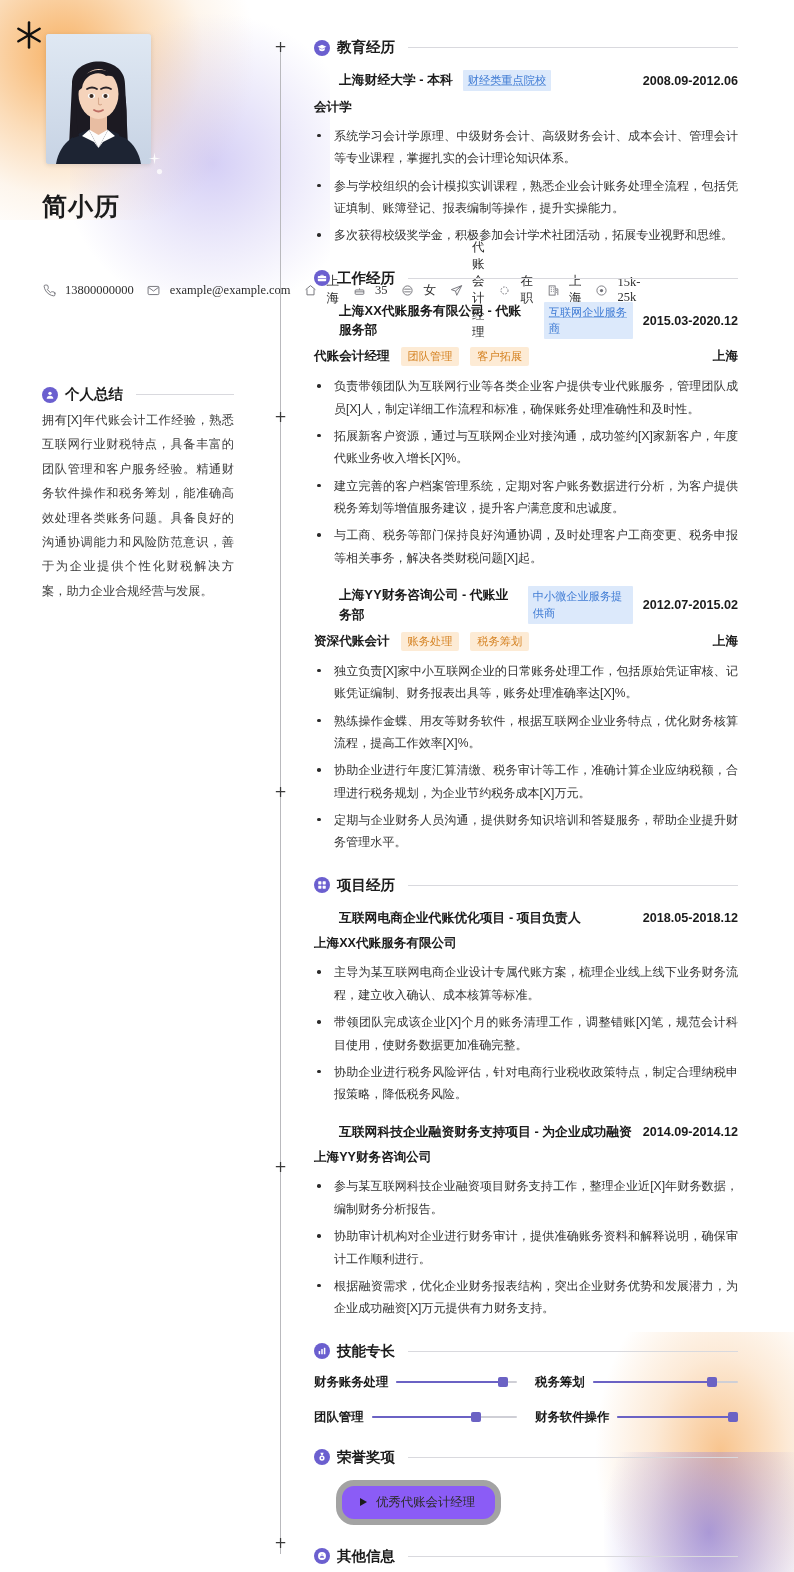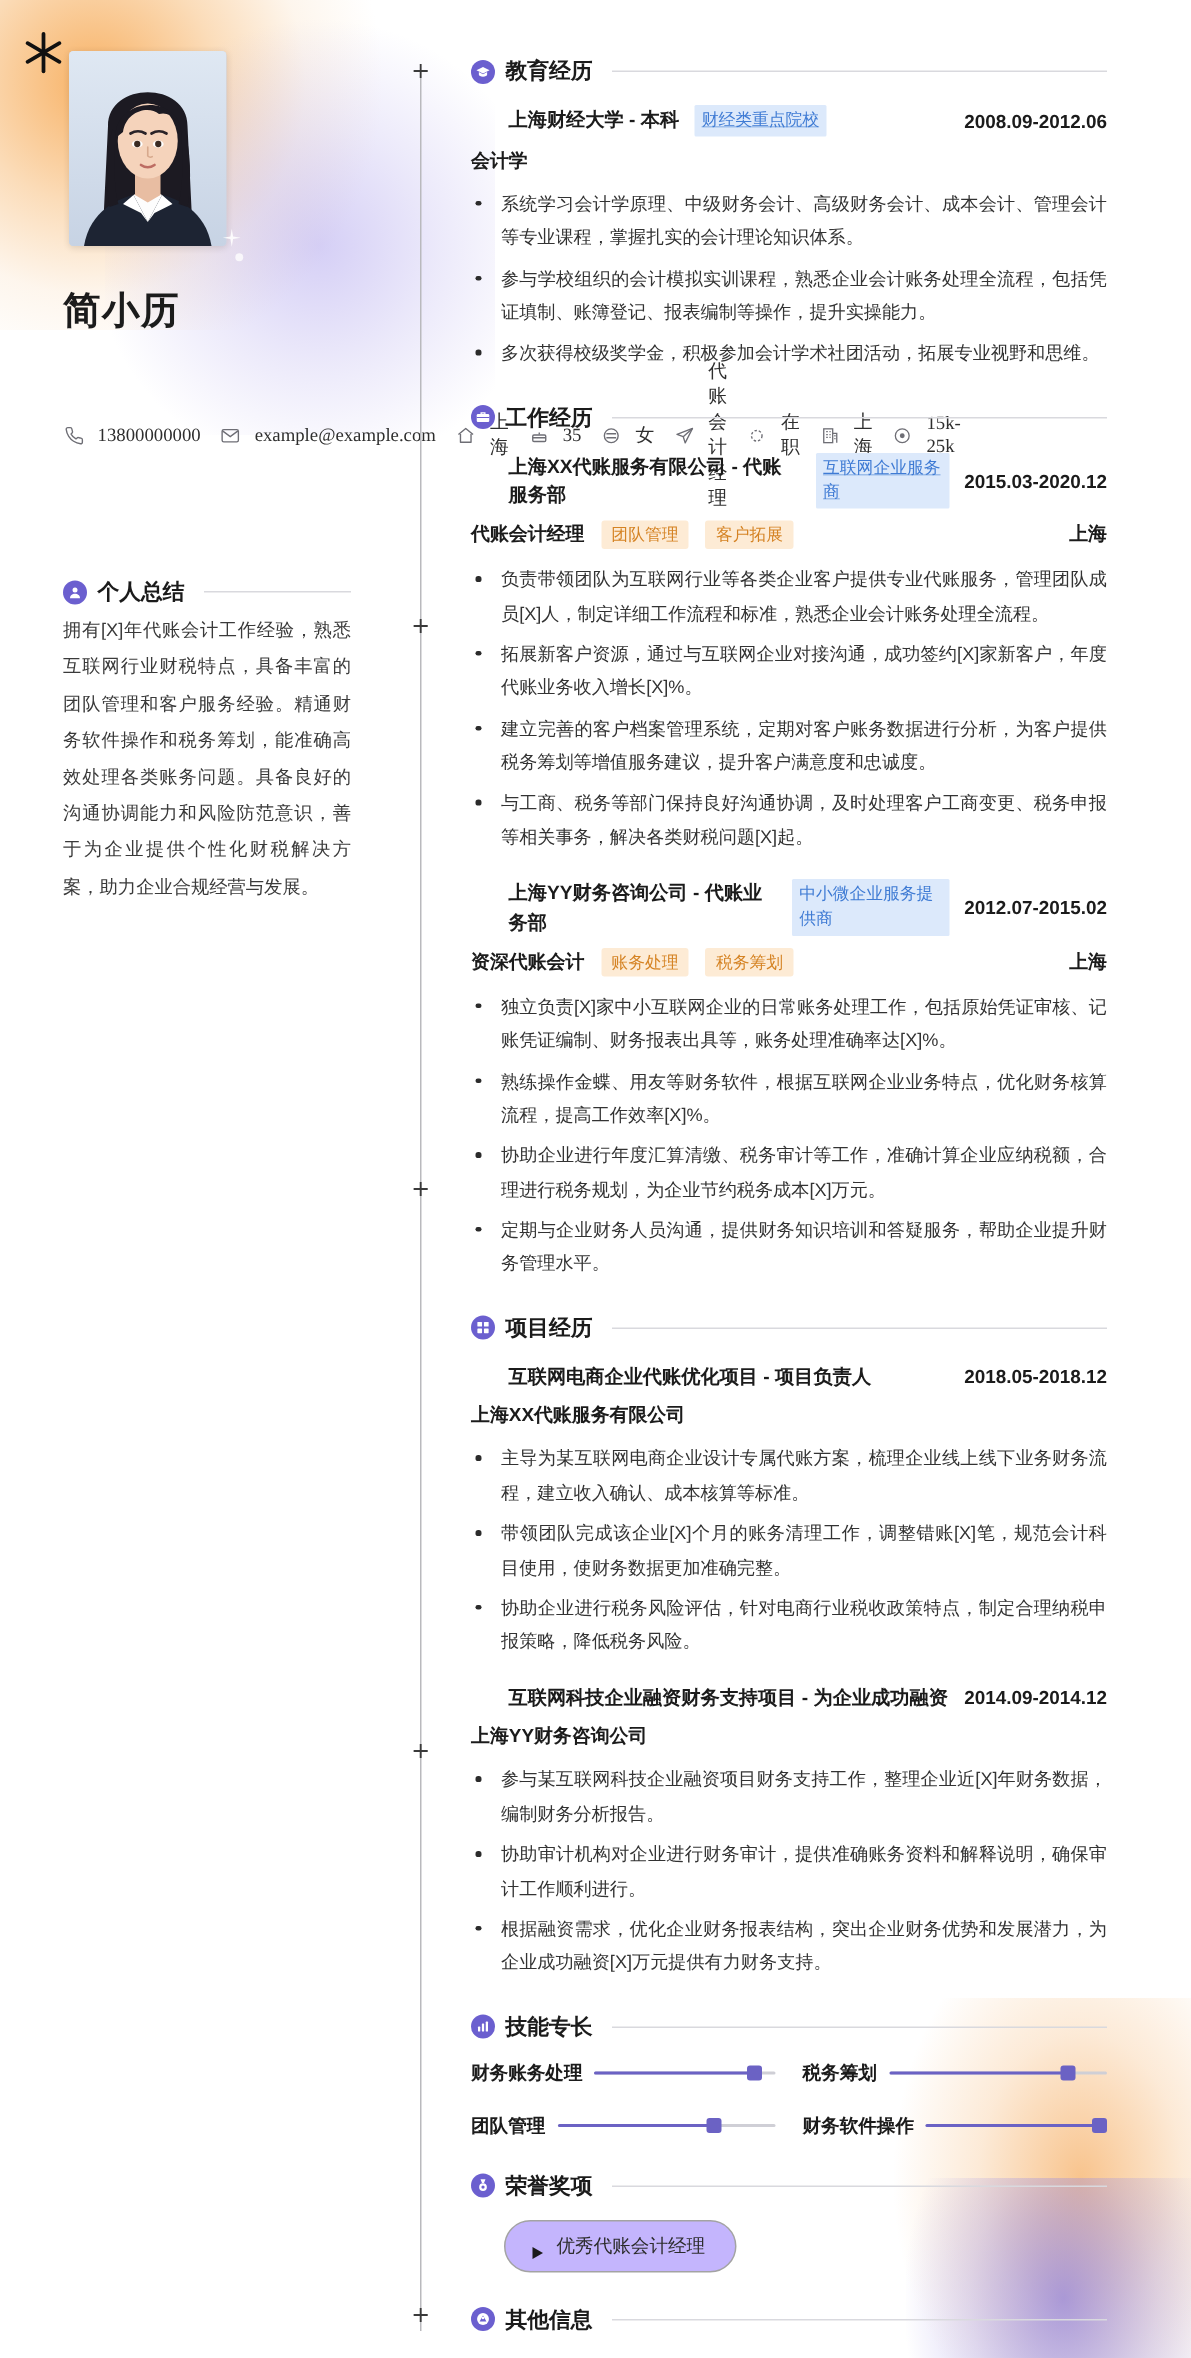--- a/index.html
+++ b/index.html
@@ -317,28 +317,28 @@
     width: 10px; height: 10px;
     background: #6b62c4;
     border-radius: 2px;
     transform: translateX(-5px);
   }
 
   
   .honor-wrap { margin-top: 8px; padding-left: 22px; }
   .honor {
     display: inline-flex;
-    align-items: flex-end;
+    align-items: center;
     gap: 9px;
-    border: 1px solid #a3a3a3;
+    border: 6px solid #a3a3a3;
     border-radius: 18px;
     padding: 8px 20px 8px 18px;
     font-size: 12.4px;
     color: #2c2c2c;
-    background: #c4b5fd;
+    background: #8b5cf6;
   }
   .honor .tri {
     width: 0; height: 0;
     border-left: 7px solid #1b1b1b;
     border-top: 4.5px solid transparent;
     border-bottom: 4.5px solid transparent;
   }
 
   
   .other-row {
@@ -597,21 +597,21 @@
             <span class="blue-tag">互联网企业服务商</span>
             <span class="date">2015.03-2020.12</span>
           </div>
           <div class="entry-row2">
             <span class="role">代账会计经理</span>
             <span class="o-tag">团队管理</span>
             <span class="o-tag">客户拓展</span>
             <span class="loc">上海</span>
           </div>
           <ul class="bullets">
-            <li>负责带领团队为互联网行业等各类企业客户提供专业代账服务，管理团队成员[X]人，制定详细工作流程和标准，熟悉企业会计账务处理全流程。</li>
+            <li>负责带领团队为互联网行业等各类企业客户提供专业代账服务，管理团队成员[X]人，制定详细工作流程和标准，确保账务处理准确性和及时性。</li>
             <li>拓展新客户资源，通过与互联网企业对接沟通，成功签约[X]家新客户，年度代账业务收入增长[X]%。</li>
             <li>建立完善的客户档案管理系统，定期对客户账务数据进行分析，为客户提供税务筹划等增值服务建议，提升客户满意度和忠诚度。</li>
             <li>与工商、税务等部门保持良好沟通协调，及时处理客户工商变更、税务申报等相关事务，解决各类财税问题[X]起。</li>
           </ul>
         </div>
 
         <div class="entry">
           <div class="entry-row1">
             <span class="org">上海YY财务咨询公司 - 代账业务部</span>
             <span class="blue-tag nou">中小微企业服务提供商</span>

